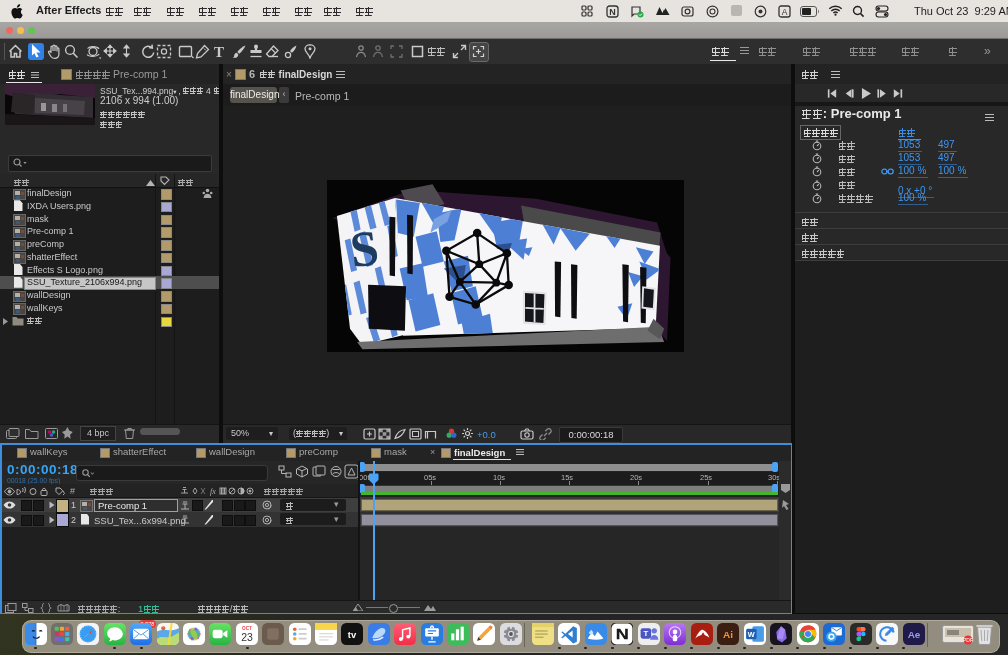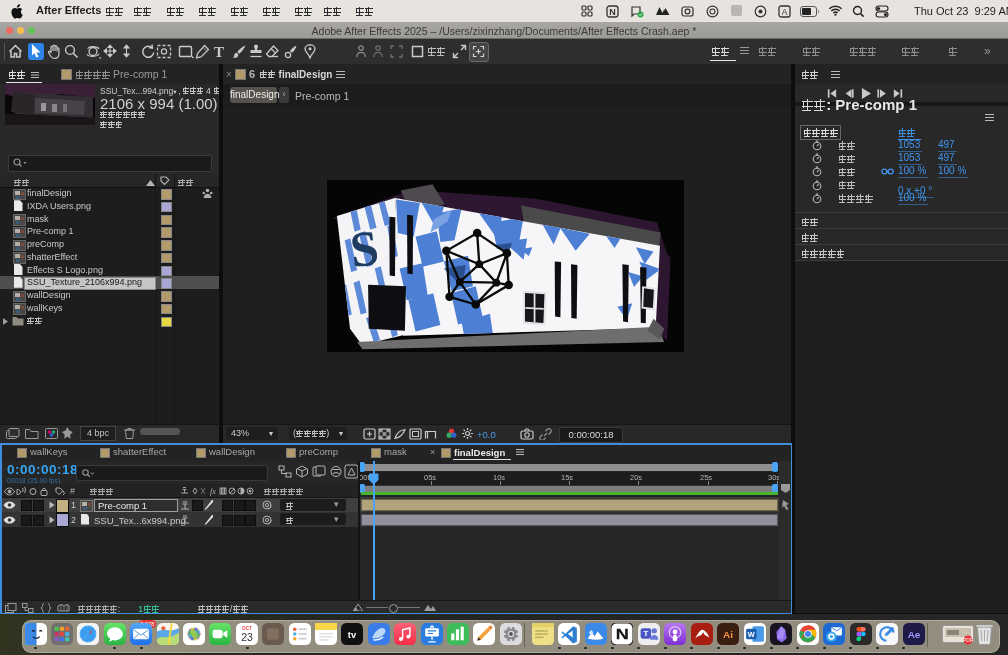--- a/index.html
+++ b/index.html
@@ -104,21 +104,20 @@
       <rect x="1" y="7" width="12" height="5" rx="2.5" fill="none" stroke="#222" stroke-width="1.1"></rect>
       <circle cx="10.5" cy="9.5" r="1.6" fill="#222"></circle>
     </svg>
   <div class="ab tx" style="left:914px;top:4.5px;font-size:11px;">Thu Oct 23&nbsp;&nbsp;9:29 AM</div>
 </div>
 
 <div class="ab" id="titlebar" style="left:0;top:22px;width:1008px;height:16px;background:linear-gradient(#a9a7a4,#9c9a97);border-bottom:1px solid #6e6c6a;">
   <div class="ab" style="left:6px;top:5px;width:7px;height:7px;border-radius:50%;background:#ee6a5f;"></div>
   <div class="ab" style="left:17px;top:5px;width:7px;height:7px;border-radius:50%;background:#f5bf4f;"></div>
   <div class="ab" style="left:28px;top:5px;width:7px;height:7px;border-radius:50%;background:#61c454;"></div>
-  <div class="ab tx" style="left:0;top:2.5px;width:1008px;text-align:center;font-size:10.5px;color:#3c3a38;">Adobe After Effects 2025 – /Users/zixinzhang/Documents/After Effects Crash.aep *</div>
 </div>
 
 <div class="ab" id="toolbar" style="left:0;top:39px;width:1008px;height:25px;background:#2e2e2e;">
   <div class="ab" style="left:4px;top:4px;width:1px;height:17px;background:#555;"></div>
   <svg class="ab" style="left:8px;top:44.5px-39px" width="0" height="0"></svg>
 
   <svg class="ab" style="left:8px;top:5px" width="15" height="15" viewBox="0 0 15 15">
       <path d="M1.5 7.5L7.5 1.5l6 6M3 7v6h3.4V9.5h2.2V13H12V7" fill="none" stroke="#c9c9c9" stroke-width="1.5"></path>
     </svg>
 
@@ -250,21 +249,21 @@
     <polygon points="8,8 88,13 88,34 10,30" fill="#332e33"></polygon>
     <polygon points="8,8 30,11 28,31 6,28" fill="#2a2527"></polygon>
     <polygon points="30,14 80,17 79,31 30,29" fill="#474247"></polygon>
     <rect x="36" y="19" width="5" height="8" fill="#9a9598"></rect>
       <rect x="47" y="20" width="5" height="8" fill="#8a8588"></rect>
       <rect x="58" y="20" width="4" height="8" fill="#757075"></rect>
     <polygon points="0,30 90,34 90,41 0,41" fill="#1a1517"></polygon>
   </svg>
 
   <div class="ab tx" style="left:100px;top:21.5px;color:#cfcfcf;font-size:8.5px;">SSU_Tex...994.png<span style="font-size:6.5px">▾</span> , <i class="z"></i><i class="z"></i><i class="z"></i> 4 <i class="z"></i></div>
-  <div class="ab tx" style="left:100px;top:31px;color:#cfcfcf;font-size:15px;">2106 x 994 (1.00)</div>
+  <div class="ab tx" style="left:100px;top:31px;color:#cfcfcf;font-size:10px;">2106 x 994 (1.00)</div>
   <div class="ab tx" style="left:100px;top:45px;color:#cfcfcf;font-size:9px;"><i class="z"></i><i class="z"></i><i class="z"></i><i class="z"></i><i class="z"></i><i class="z"></i></div>
   <div class="ab tx" style="left:100px;top:55px;color:#cfcfcf;font-size:9px;"><i class="z"></i><i class="z"></i><i class="z"></i></div>
 
   <div class="ab" style="left:8px;top:91px;width:202px;height:15px;background:#1a1a1a;border:1px solid #3c3c3c;border-radius:2px;"></div>
   <svg class="ab" style="left:13px;top:94px" width="14" height="10" viewBox="0 0 14 10">
       <circle cx="4" cy="4" r="3" fill="none" stroke="#999" stroke-width="1.2"></circle>
       <path d="M6.2 6.2L8.5 8.5" stroke="#999" stroke-width="1.2"></path>
       <path d="M10 4l2 2.5 2-2.5" stroke="none" fill="#999" transform="scale(0.8) translate(3,1)"></path>
     </svg>
 
@@ -480,21 +479,21 @@
         <circle cx="346" cy="330" r="12"></circle>
         <circle cx="337" cy="200" r="12"></circle>
       <circle cx="430" cy="238" r="11"></circle>
         <circle cx="478" cy="290" r="11"></circle>
         <circle cx="375" cy="288" r="11"></circle>
     </g>
   </svg>
 
   <div class="ab" style="left:0;top:360px;width:568px;height:19px;background:#282828;border-top:1px solid #151515;"></div>
   <div class="ab" style="left:3px;top:363px;width:52px;height:13px;background:#1e1e1e;border-radius:2px;color:#c9c9c9;font-size:9px;line-height:13px;">
-    <span style="margin-left:5px">43%</span><span style="position:absolute;right:5px;font-size:8px;">▾</span></div>
+    <span style="margin-left:5px">50%</span><span style="position:absolute;right:5px;font-size:8px;">▾</span></div>
   <div class="ab" style="left:66px;top:363px;width:58px;height:13px;background:#1e1e1e;border-radius:2px;color:#c9c9c9;font-size:9px;line-height:13px;">
     <span style="margin-left:4px">(<i class="z"></i><i class="z"></i><i class="z"></i><i class="z"></i>)</span><span style="position:absolute;right:4px;font-size:8px;">▾</span></div>
   <svg class="ab" style="left:140px;top:363.5px" width="13" height="12" viewBox="0 0 13 12">
       <rect x="1" y="1" width="11" height="10" rx="1.5" fill="none" stroke="#c9c9c9" stroke-width="1.2"></rect>
       <path d="M6.5 3.5v5M4 6h5" stroke="#c9c9c9" stroke-width="1.2"></path>
     </svg>
   <svg class="ab" style="left:155px;top:363.5px" width="13" height="12" viewBox="0 0 13 12">
       <rect x="1" y="1" width="11" height="10" fill="none" stroke="#c9c9c9" stroke-width="1"></rect>
       <path d="M1 1h3.7v3.3H1zM8.3 1H12v3.3H8.3zM4.7 4.3h3.6v3.4H4.7zM1 7.7h3.7V11H1zM8.3 7.7H12V11H8.3z" fill="#c9c9c9" opacity="0.7"></path>
     </svg>
@@ -548,21 +547,21 @@
   <svg class="ab" style="left:82px;top:25px" width="10" height="9" viewBox="0 0 12 10">
       <rect x="0.5" y="0" width="2" height="10" fill="#c9c9c9"></rect>
       <path d="M3.5 0l7 5-7 5z" fill="#c9c9c9"></path>
     </svg>
   <svg class="ab" style="left:98px;top:25px" width="10" height="9" viewBox="0 0 12 10">
       <path d="M1 0l7 5-7 5z" fill="#c9c9c9"></path>
       <rect x="9" y="0" width="2" height="10" fill="#c9c9c9"></rect>
     </svg>
   <div class="ab" style="left:0;top:38px;width:213px;height:4px;background:#171717;"></div>
 
-  <div class="ab tx" style="left:6px;top:32px;color:#e8e8e8;font-size:15px;font-weight:bold;"><i class="z"></i><i class="z"></i>: Pre-comp 1</div>
+  <div class="ab tx" style="left:6px;top:42px;color:#e8e8e8;font-size:13px;font-weight:bold;"><i class="z"></i><i class="z"></i>: Pre-comp 1</div>
   <div class="ab" style="left:190px;top:50px;width:9px;height:1.2px;background:#bbb;box-shadow:0 3px #bbb,0 6px #bbb;"></div>
   <div class="ab tx" style="left:5px;top:61px;color:#ececec;font-size:10.5px;font-weight:bold;border:1px solid #666;padding:0 2px 1px 2px;"><i class="z"></i><i class="z"></i><i class="z"></i><i class="z"></i></div>
   <div class="ab tx" style="left:103px;top:62px;color:#3f96f0;font-size:10.5px;"><i class="z"></i><i class="z"></i></div>
   <div class="ab" style="left:103px;top:75px;width:23px;height:1px;background:#3f96f0;"></div>
 
   <svg class="ab sw8" style="left:17px;top:76px">
       <use href="#stw"></use>
     </svg>
   <div class="ab rl" style="left:43px;top:75px;"><i class="z"></i><i class="z"></i></div>
   <div class="ab bv" style="left:103px;top:75px;">1053</div>

